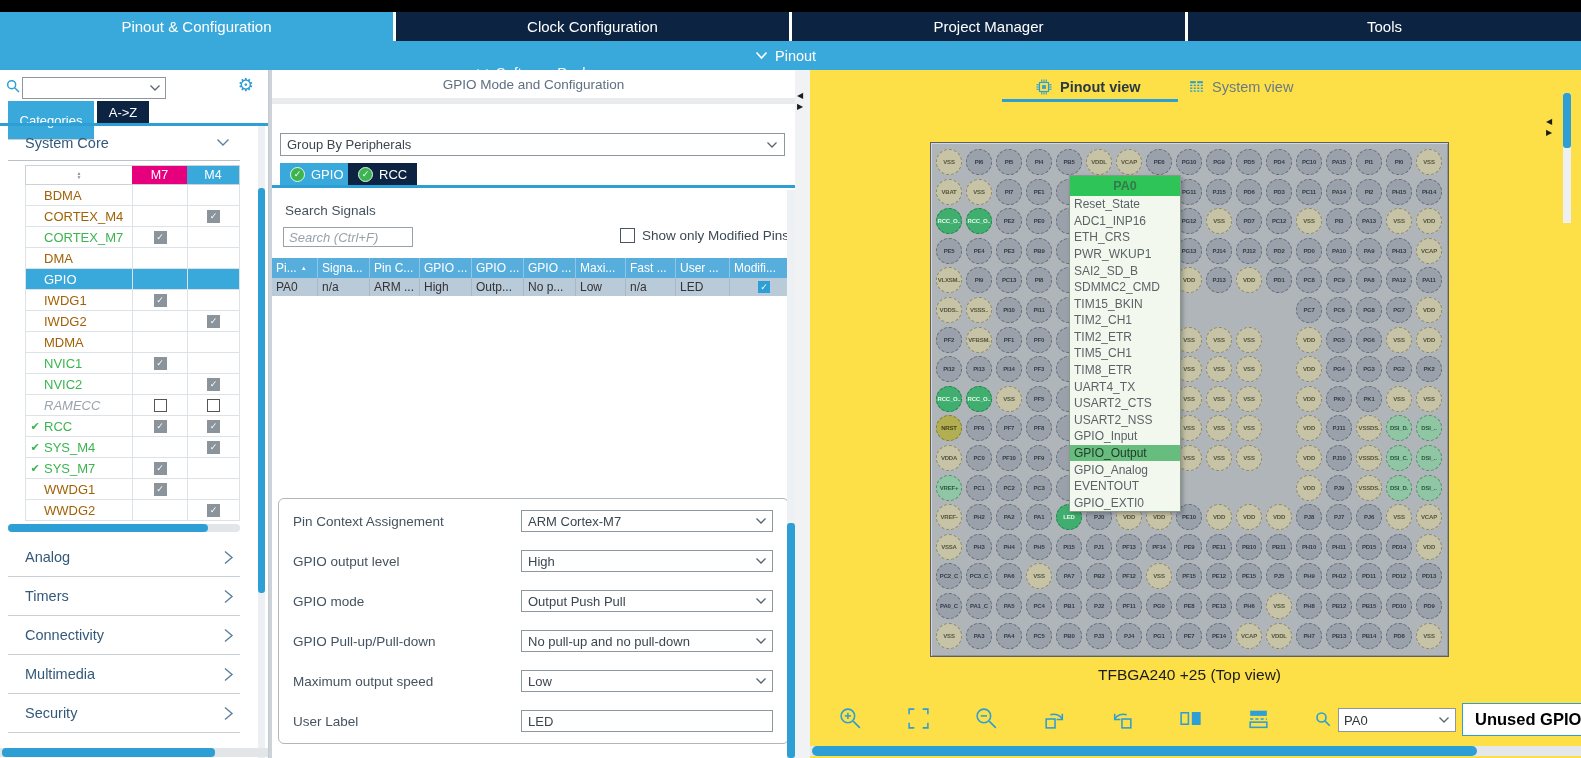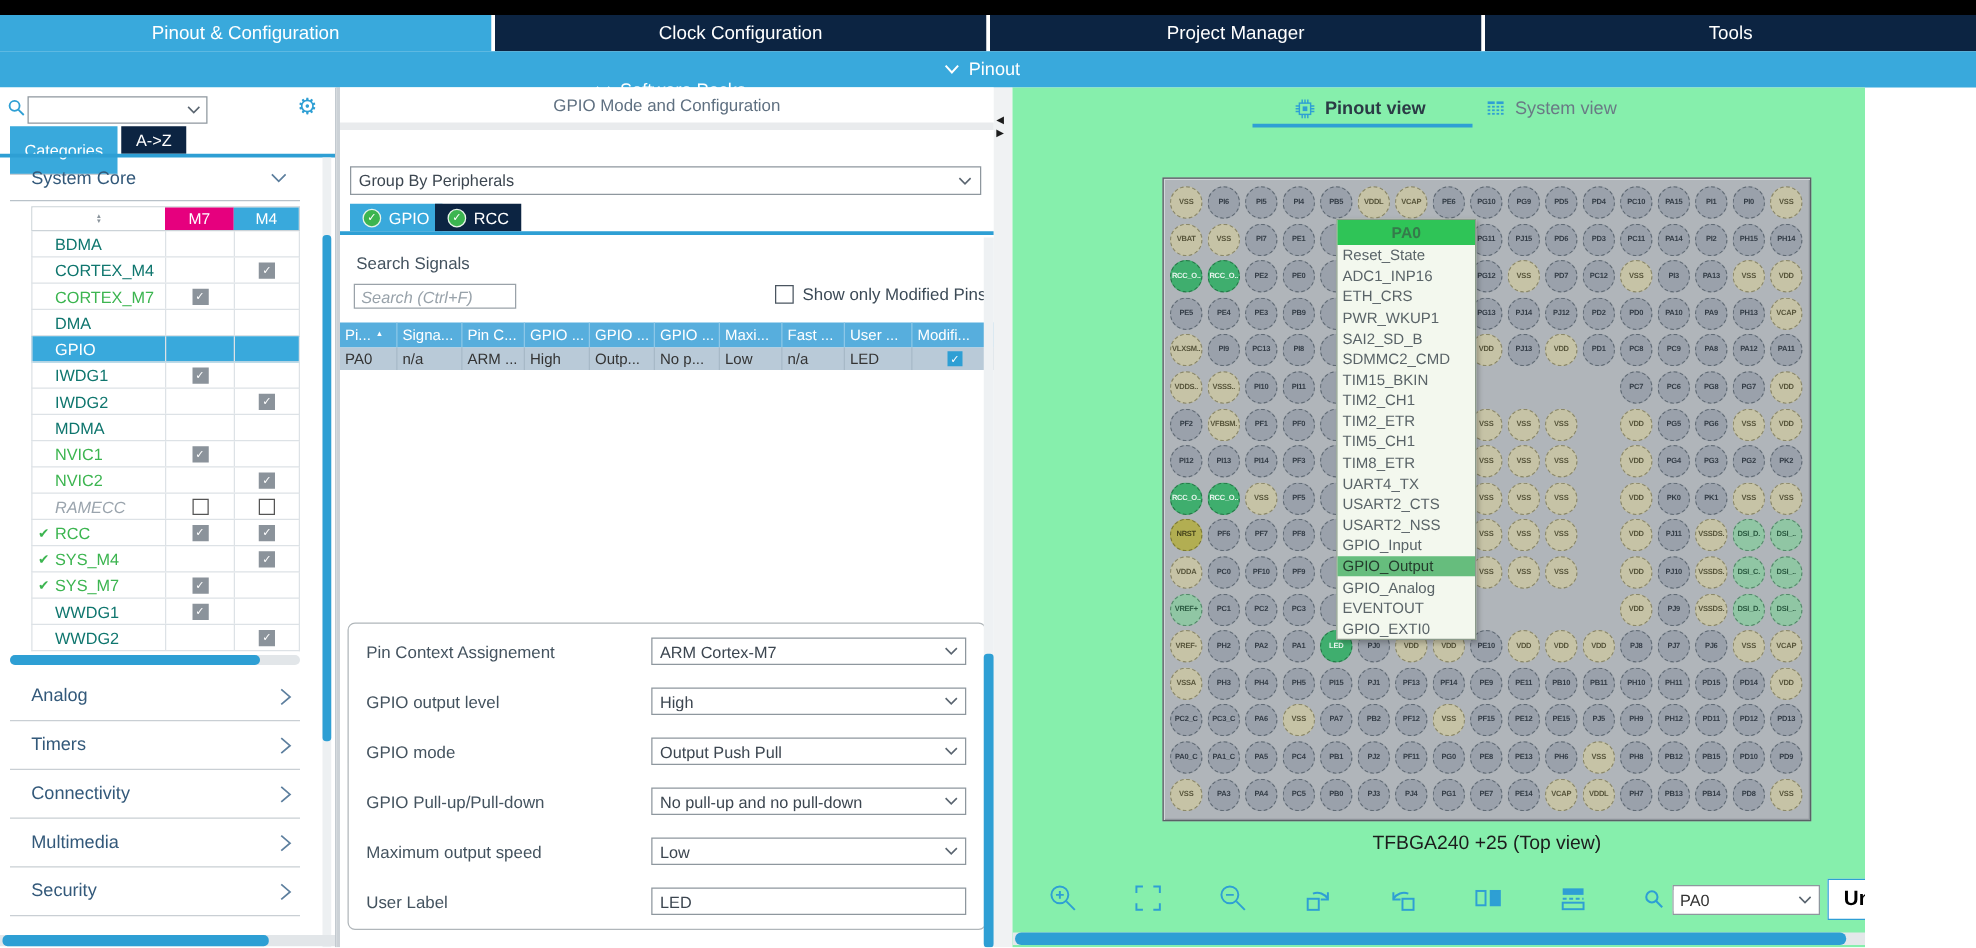--- a/index.html
+++ b/index.html
@@ -31,21 +31,21 @@
   .sb-group .gchev{position:absolute;right:10px;top:6px;}
   .sb-rule{position:absolute;left:8px;top:90px;width:232px;height:0;border-top:1px solid #b9c2c9;}
   .ptable-head{position:absolute;left:25px;top:95px;width:215px;height:20px;display:flex;border:1px solid #ccd3d8;box-sizing:border-box;}
   .ptable-head .sortcell{flex:1;display:flex;align-items:center;justify-content:center;flex-direction:column;background:#fff;}
   .ptable-head .sortcell span{font-size:5px;color:#8a949c;line-height:4px;}
   .ptable-head .m7{width:55px;background:#e6007e;color:#fff;font-size:12.5px;display:flex;align-items:center;justify-content:center;}
   .ptable-head .m4{width:52px;background:#39a9dc;color:#fff;font-size:12.5px;display:flex;align-items:center;justify-content:center;}
   .prows{position:absolute;left:25px;top:115px;width:215px;}
   .prow{display:flex;height:21px;align-items:center;border-bottom:1px solid #dde2e6;border-left:1px solid #dde2e6;border-right:1px solid #dde2e6;box-sizing:border-box;cursor:pointer;}
   .prow .lead{width:18px;text-align:center;color:#3cb550;font-size:11px;}
-  .prow .plabel{flex:1;font-size:13px;color:#0f766e;}
+  .prow .plabel{flex:1;font-size:13px;color:#a16207;}
   .prow .plabel.green{color:#3cb550;}
   .prow .plabel.muted{color:#9aa4ad;font-style:italic;}
   .prow .pcell{width:55px;height:100%;display:flex;align-items:center;justify-content:center;border-left:1px solid #dde2e6;box-sizing:border-box;}
   .prow .pcell:last-child{width:52px;}
   .prow.sel{background:#39a9dc;}
   .prow.sel .plabel{color:#fff;}
   .cb{width:13px;height:13px;box-sizing:border-box;display:flex;align-items:center;justify-content:center;}
   .cb.on{background:#8b939b;color:#fff;font-size:9px;}
   .cb.off{background:#fff;border:1px solid #555;}
   .sb-hscroll{position:absolute;left:8px;top:454px;width:232px;height:8px;background:#e2e6e9;border-radius:4px;}
@@ -101,21 +101,21 @@
   .fval{flex:1;padding-left:6px;font-size:13px;color:#3c4650;white-space:nowrap;overflow:hidden;}
   .fchev{padding-right:5px;}
   .mid-vscroll{position:absolute;left:515px;top:120px;width:8px;height:568px;background:#eef1f3;}
   .mid-vscroll .thumb{position:absolute;left:0;top:333px;width:8px;height:235px;background:#2e9fd4;border-radius:3px;}
 
   
   .splitter{position:absolute;left:795px;top:70px;width:15px;height:688px;background:#f0f2f3;}
   .spl-arrows{position:absolute;left:2px;top:22px;display:flex;flex-direction:column;gap:3px;color:#1c1c1c;font-size:8px;line-height:8px;cursor:pointer;}
 
   
-  .rpanel{position:absolute;left:810px;top:70px;width:682px;height:688px;background:#86efac;overflow:hidden;}
+  .rpanel{position:absolute;left:810px;top:70px;width:771px;height:688px;background:#fde047;overflow:hidden;}
   .rtab{position:absolute;top:6px;height:22px;display:flex;align-items:center;gap:7px;cursor:pointer;}
   .rtab.pv{left:225px;}
   .rtab.sv{left:378px;}
   .rtab .rlab{font-size:14.5px;}
   .rtab.pv .rlab{color:#2b3a45;font-weight:bold;}
   .rtab.sv .rlab{color:#6a7a85;}
   .pv-underline{position:absolute;left:192px;top:29px;width:176px;height:3px;background:#2e9fd4;}
   .chip{position:absolute;left:120px;top:72px;width:519px;height:515px;background:#b0b5ba;border:1px solid #5a6066;
         box-shadow:inset 1px 1px 0 #d2d6da, inset -1px -1px 0 #8f959b;box-sizing:border-box;}
   .ball{position:absolute;width:26px;height:26px;border-radius:50%;border:1px dashed #626c76;box-sizing:border-box;

